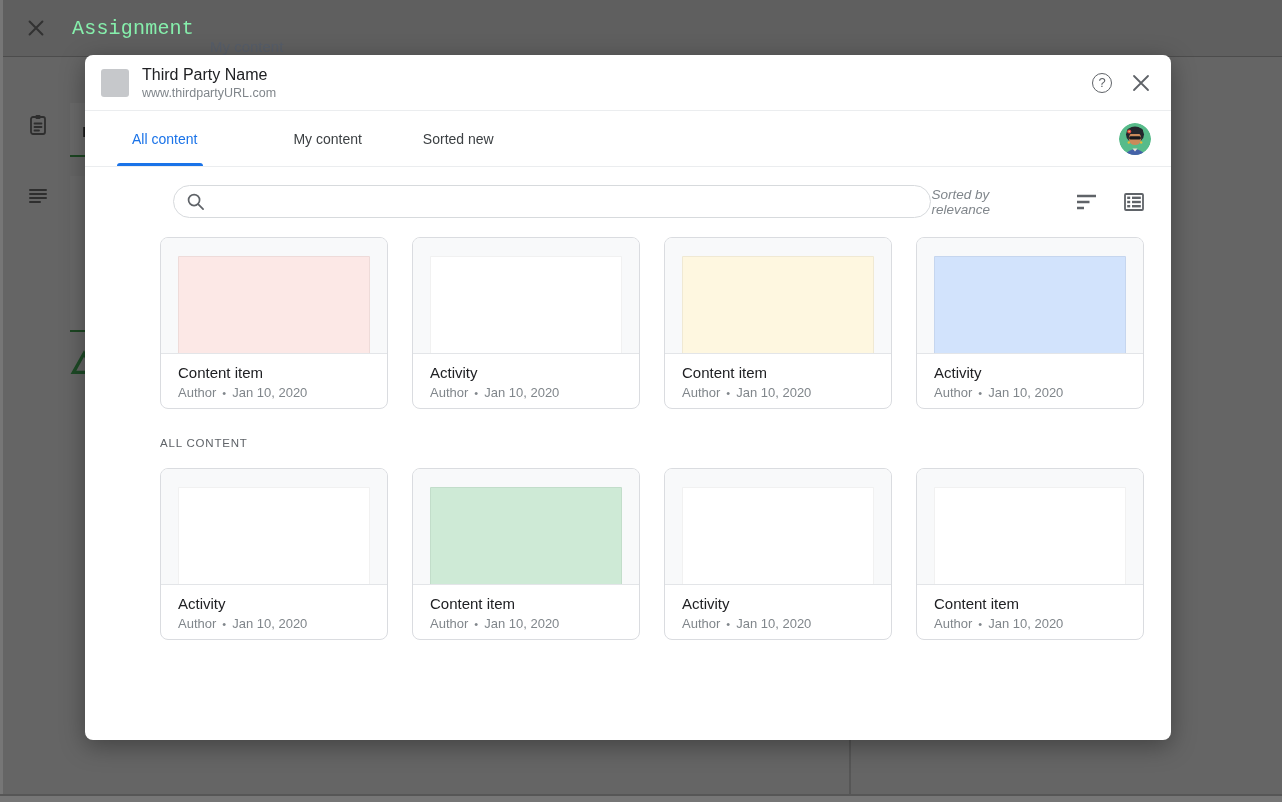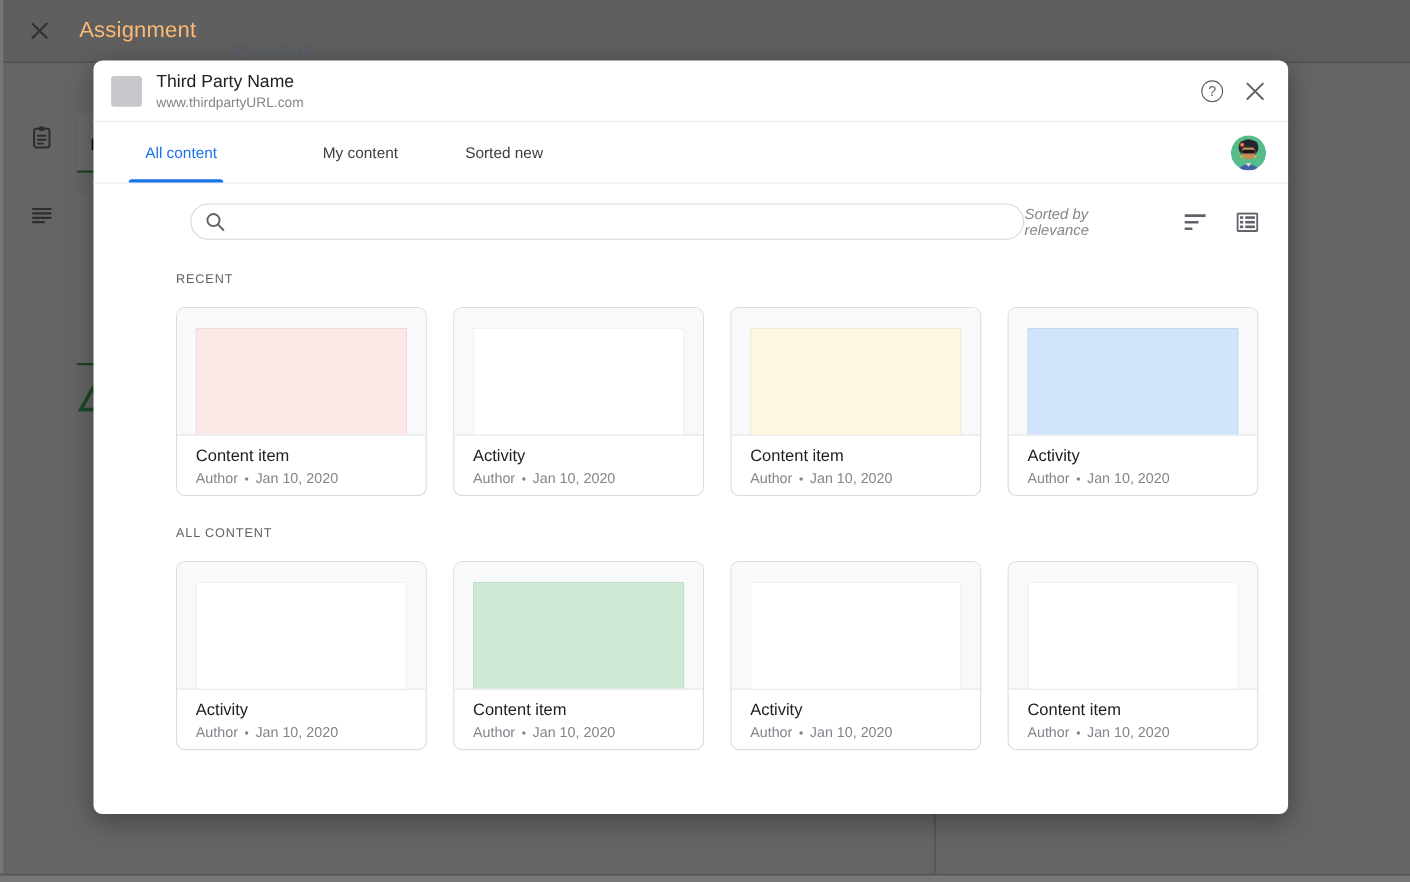--- a/index.html
+++ b/index.html
@@ -14,21 +14,21 @@
   .bg-page { position:absolute; inset:0; }
   .bg-edge-left { position:absolute; left:0; top:0; width:3px; height:802px; background:#767676; }
   .bg-edge-bottom { position:absolute; left:0; bottom:0; width:1282px; height:8px; background:#767676; border-top:2px solid #565656; }
 
   .bg-topbar {
     position:absolute; left:0; top:0; width:1282px; height:57px;
     background:#5f5f5f; border-bottom:1px solid #4c4c4c;
     display:flex; align-items:center;
   }
   .bg-close { width:24px; height:24px; margin-left:24px; }
-  .bg-title { font-size:20px; color:#fdba74; margin-left:24px; letter-spacing:.2px; }
+  .bg-title { font-size:20px; color:#86efac; margin-left:24px; letter-spacing:.2px;font-family:Liberation Mono, monospace; }
   .bg-ghost-tab { position:absolute; left:210px; top:38px; font-size:15px; font-weight:500; color:#565d69; }
   .bg-right { margin-left:auto; display:flex; align-items:center; }
   .bg-notsaved { font-style:italic; font-size:13px; color:#9e9e9e; margin-right:22px; }
   .assign-btn {
     display:flex; align-items:stretch; height:33px; margin-right:49px;
     background:#17521f; border-radius:4px; overflow:hidden;
   }
   .assign-main {
     width:94px; display:flex; align-items:center; justify-content:center;
     color:#9fb3a4; font-size:14px; font-weight:500; letter-spacing:.2px;
@@ -235,21 +235,20 @@
               <rect x="8" y="3.6" width="8.8" height="2.4" fill="#5f6368"></rect>
             <rect x="3.2" y="7.8" width="3" height="2.4" fill="#5f6368"></rect>
               <rect x="8" y="7.8" width="8.8" height="2.4" fill="#5f6368"></rect>
             <rect x="3.2" y="12" width="3" height="2.4" fill="#5f6368"></rect>
               <rect x="8" y="12" width="8.8" height="2.4" fill="#5f6368"></rect>
           </svg>
         </div>
       </div>
     </div>
 
-    <div class="section-label">RECENT</div>
     <div class="card-grid">
 
       <div class="card">
         <div class="thumb">
             <div class="thumb-inner" style="background: rgb(252, 232, 230);"></div>
           </div>
         <div class="card-footer">
           <div class="card-title">Content item</div>
           <div class="card-meta"><span>Author</span><span class="dot">•</span><span>Jan 10, 2020</span></div>
         </div>

